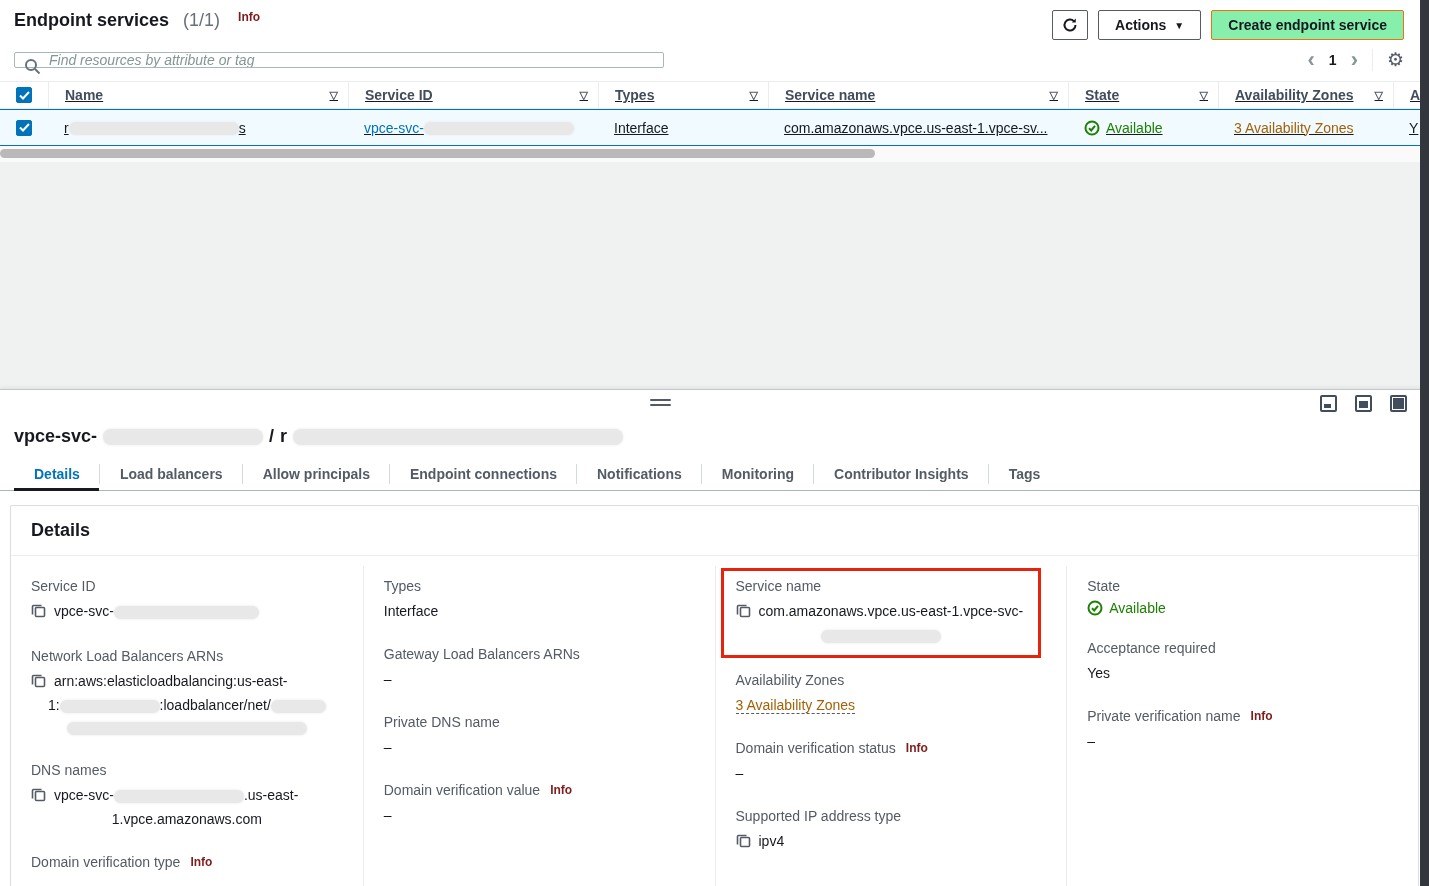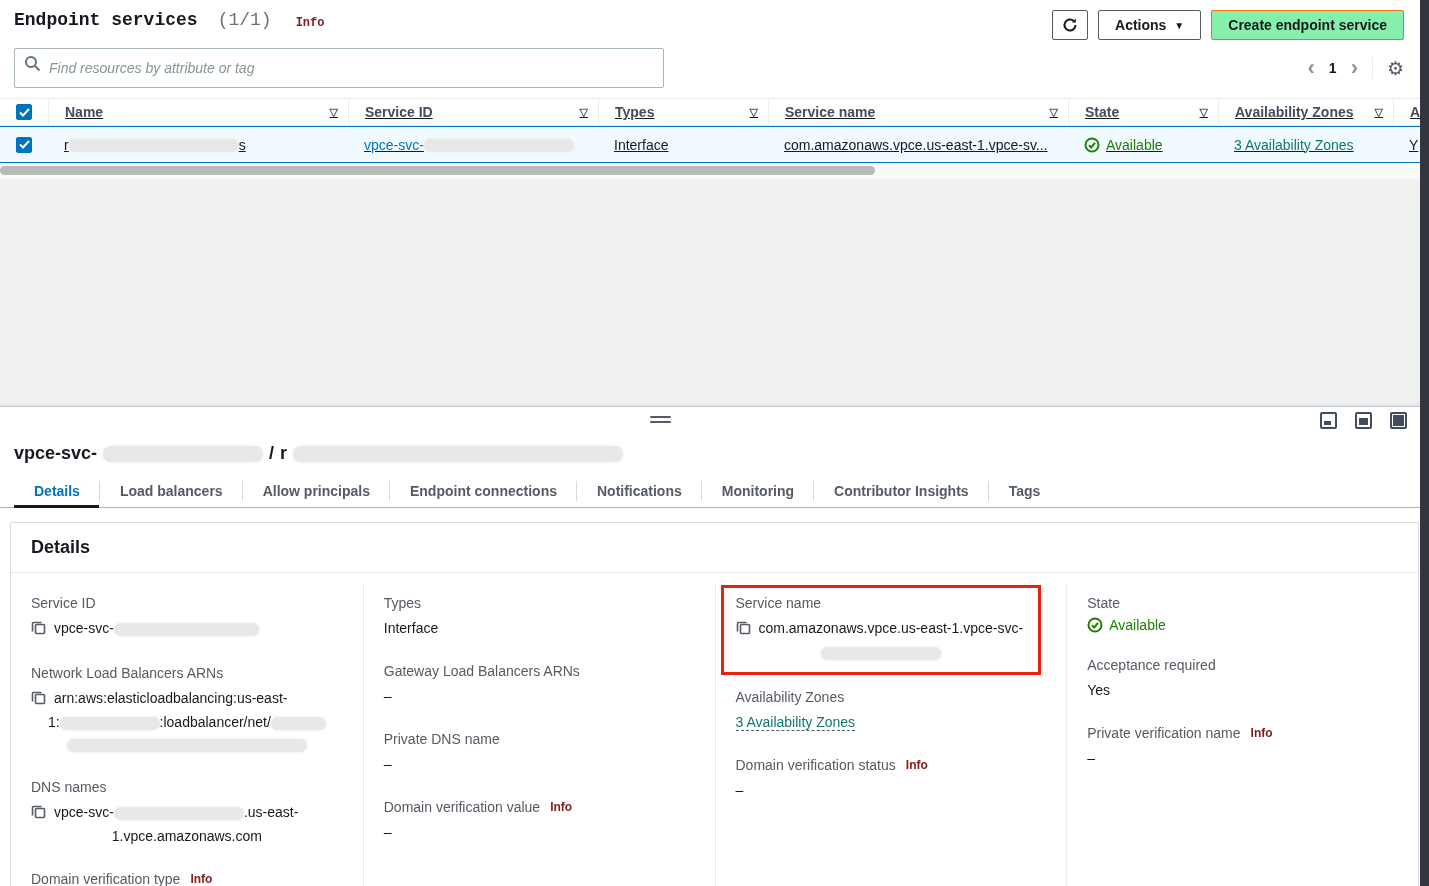--- a/index.html
+++ b/index.html
@@ -4,33 +4,33 @@
 <style>
   * { margin: 0; padding: 0; box-sizing: border-box; }
   html, body { width: 1429px; height: 886px; overflow: hidden; }
   body { font-family: "Liberation Sans", sans-serif; color: #16191f; background: #fff; position: relative; }
 
   .edge-strip { position: absolute; right: 0; top: 0; width: 9px; height: 886px; background: #33373d; z-index: 50; }
 
   
   .top-card { background: #fff; width: 1420px; }
   .header-row { display: flex; justify-content: space-between; align-items: flex-start; padding: 10px 16px 6px 14px; }
-  .title-group { display: flex; align-items: flex-end; gap: 20px; font-family: Liberation Mono, monospace; }
+  .title-group { display: flex; align-items: flex-start; gap: 14px; }
   .page-title { font-size: 18px; font-weight: bold; color: #16191f; }
   .title-count { font-size: 18px; font-weight: normal; color: #687078; }
   .info-link { font-size: 12px; font-weight: bold; color: #7f1d1d; cursor: pointer; margin-left: 4px; }
   .btn-group { display: flex; gap: 10px; align-items: center; }
   .btn { height: 30px; border: 1px solid #545b64; border-radius: 2px; background: #fff; font-weight: bold; font-size: 14px; color: #16191f; display: flex; align-items: center; gap: 8px; padding: 0 16px; cursor: pointer; font-family: "Liberation Sans", sans-serif; }
   .btn-icon-only { width: 36px; justify-content: center; padding: 0; }
   .btn-primary { background: #86efac; border-color: #ec7211; color: #16191f; }
   .caret-down { font-size: 10px; color: #16191f; }
 
   .toolbar-row { display: flex; justify-content: space-between; align-items: center; padding: 2px 16px 10px 14px; }
   .search-box { position: relative; width: 650px; }
-  .search-box input { width: 100%; height: 40px; border: 1px solid #aab7b8; border-radius: 2px; padding: 0 10px 0 34px; font-size: 14px; font-style: italic; color: #16191f; font-family: "Liberation Sans", sans-serif; outline: none; }
+  .search-box input { width: 100%; height: 16px; border: 1px solid #aab7b8; border-radius: 2px; padding: 0 10px 0 34px; font-size: 14px; font-style: italic; color: #16191f; font-family: "Liberation Sans", sans-serif; outline: none; }
   .search-box input::placeholder { color: #879596; font-style: italic; }
   .search-icon { position: absolute; left: 10px; top: 7px; }
   .pager { display: flex; align-items: center; gap: 14px; color: #545b64; }
   .pager .chev { font-size: 22px; line-height: 20px; color: #879596; cursor: pointer; font-weight: bold; }
   .pager .page-num { font-size: 14px; font-weight: bold; color: #16191f; }
   .pager .sep { width: 1px; height: 22px; background: #eaeded; }
   .gear { font-size: 19px; color: #545b64; cursor: pointer; }
 
   
   .tbl { width: 1420px; border-top: 1px solid #eaeded; }
@@ -38,21 +38,21 @@
   .tbl-head { height: 27px; border-bottom: 1px solid #eaeded; }
   .th { font-size: 14px; font-weight: bold; color: #414d5c; display: flex; align-items: center; justify-content: space-between; padding: 0 10px 0 16px; height: 100%; border-left: 1px solid #eaeded; }
   .th:first-child { border-left: none; justify-content: center; padding: 0; }
   .filter-tri { font-size: 11px; color: #545b64; cursor: pointer; }
   .tbl-row { height: 37px; background: #f1faff; border-top: 1px solid #0073bb; border-bottom: 1px solid #0073bb; }
   .td { font-size: 14px; color: #16191f; padding: 0 10px 0 16px; white-space: nowrap; overflow: hidden; }
   .td:first-child { padding: 0; display: flex; justify-content: center; }
   .cbx { width: 16px; height: 16px; background: #0073bb; border: 1px solid #0073bb; border-radius: 2px; display: inline-flex; align-items: center; justify-content: center; cursor: pointer; }
   .link { color: #0073bb; text-decoration: none; border-bottom: 1px solid #0073bb; cursor: pointer; }
   .state-cell { display: flex; align-items: center; gap: 6px; color: #1d8102; }
-  .az-link { color: #0f766e; border-bottom: 1px dashed #545b64; cursor: pointer; }
+  .az-link { color: #a16207; border-bottom: 1px dashed #545b64; cursor: pointer; }
   .redact { display: inline-block; height: 13px; background: #e8e8e8; border-radius: 7px; box-shadow: 0 0 3px #e8e8e8; vertical-align: middle; }
   .hscroll { height: 16px; background: #fafafa; padding-top: 3px; }
   .hscroll .thumb { width: 875px; height: 9px; background: #b9b9b9; border-radius: 5px; cursor: pointer; }
 
   .gray-gap { height: 227px; background: #f0f1f1; width: 1429px; }
 
   
   .split-panel { background: #fff; width: 1429px; border-top: 1px solid #c1c7cd; box-shadow: 0 -2px 4px rgba(0,0,0,0.06); position: relative; height: 493px; }
   .panel-top { position: relative; height: 34px; }
   .drag-handle { position: absolute; left: 650px; top: 9px; width: 21px; cursor: ns-resize; }
@@ -354,20 +354,32 @@
           <div class="field-label">Availability Zones</div>
           <div class="field-value"><span class="az-link">3 Availability Zones</span></div>
         </div>
         <div class="field">
           <div class="field-label">
               <span>Domain verification status</span>
               <span class="info-link">Info</span>
             </div>
           <div class="field-value">–</div>
         </div>
+        <div class="field">
+          <div class="field-label">Supported IP address type</div>
+          <div class="field-value val-with-icon">
+            <span class="copy-wrap">
+              <svg width="15" height="15" viewBox="0 0 15 15">
+                  <rect x="4.5" y="4.5" width="9" height="9" rx="1" fill="none" stroke="#545b64" stroke-width="1.6"></rect>
+                  <path d="M10.5 2.5 h-8 a1 1 0 0 0 -1 1 v8" fill="none" stroke="#545b64" stroke-width="1.6"></path>
+                </svg>
+            </span>
+            <span>ipv4</span>
+          </div>
+        </div>
       </div>
 
       <div class="col">
         <div class="field">
           <div class="field-label">State</div>
           <div class="state-val">
             <svg width="16" height="16" viewBox="0 0 16 16">
                 <circle cx="8" cy="8" r="6.5" fill="none" stroke="#1d8102" stroke-width="2"></circle>
                 <polyline points="5,8.2 7.2,10.4 11,5.8" fill="none" stroke="#1d8102" stroke-width="2"></polyline>
               </svg>

